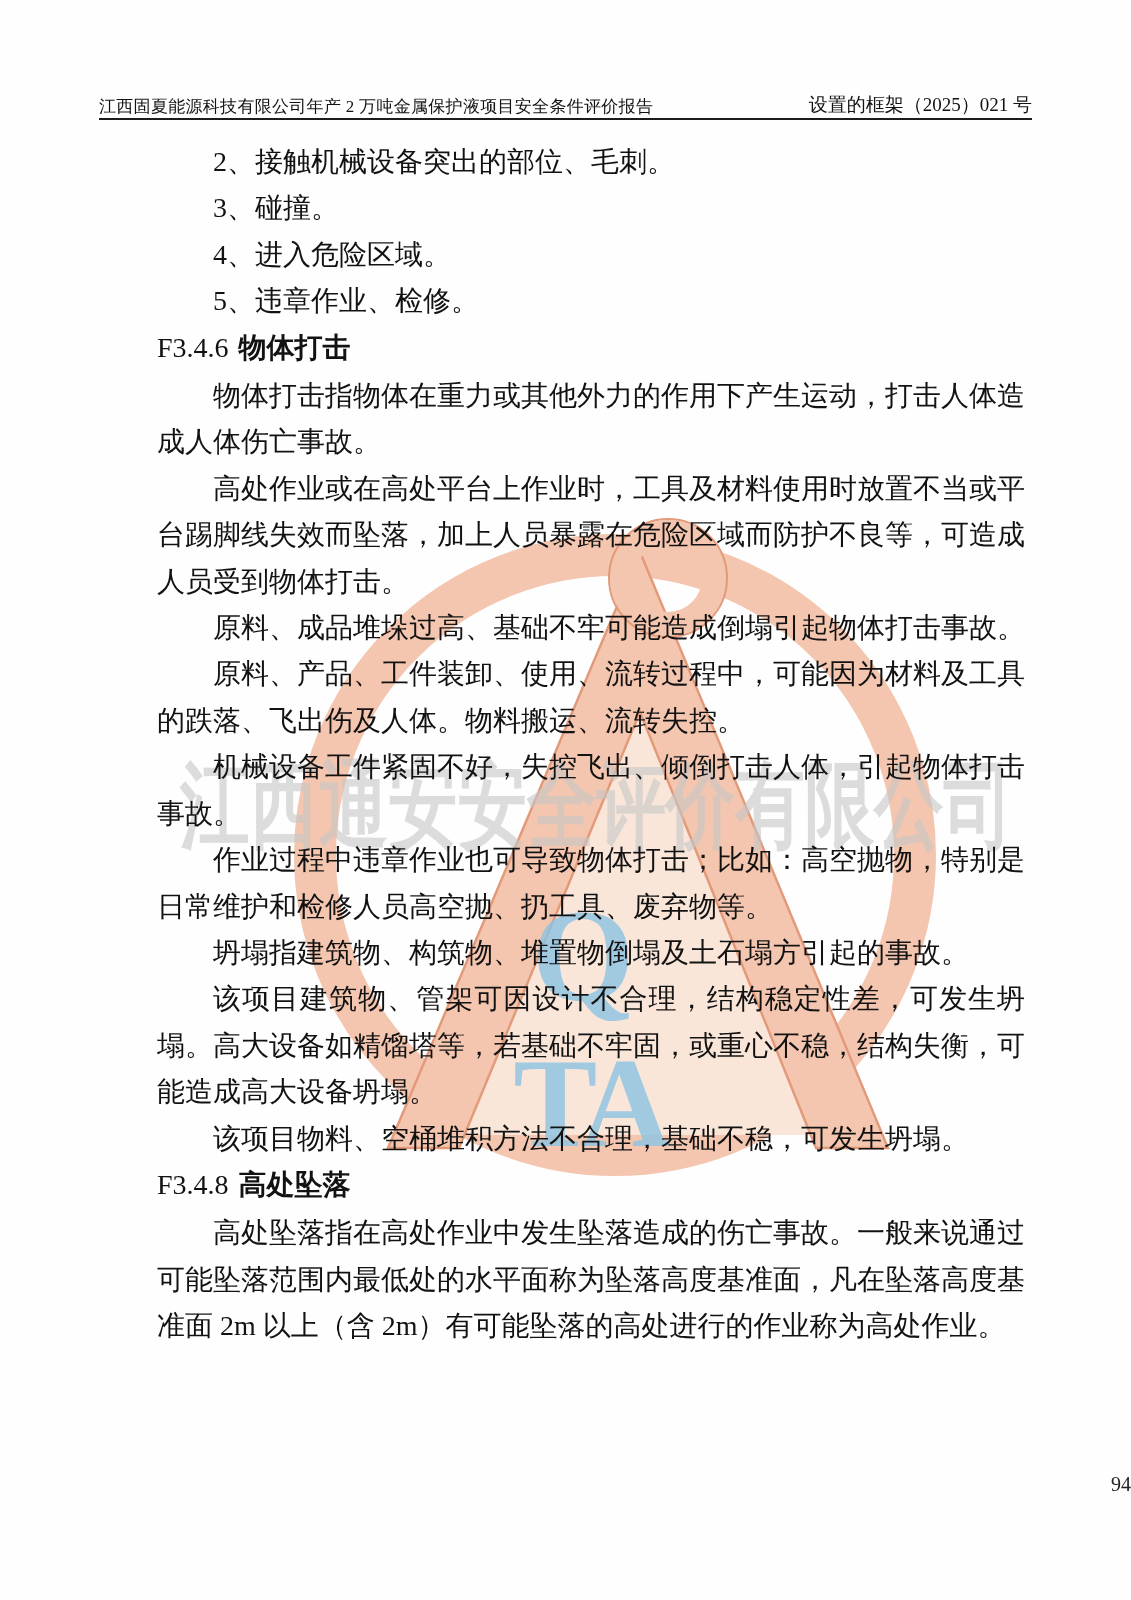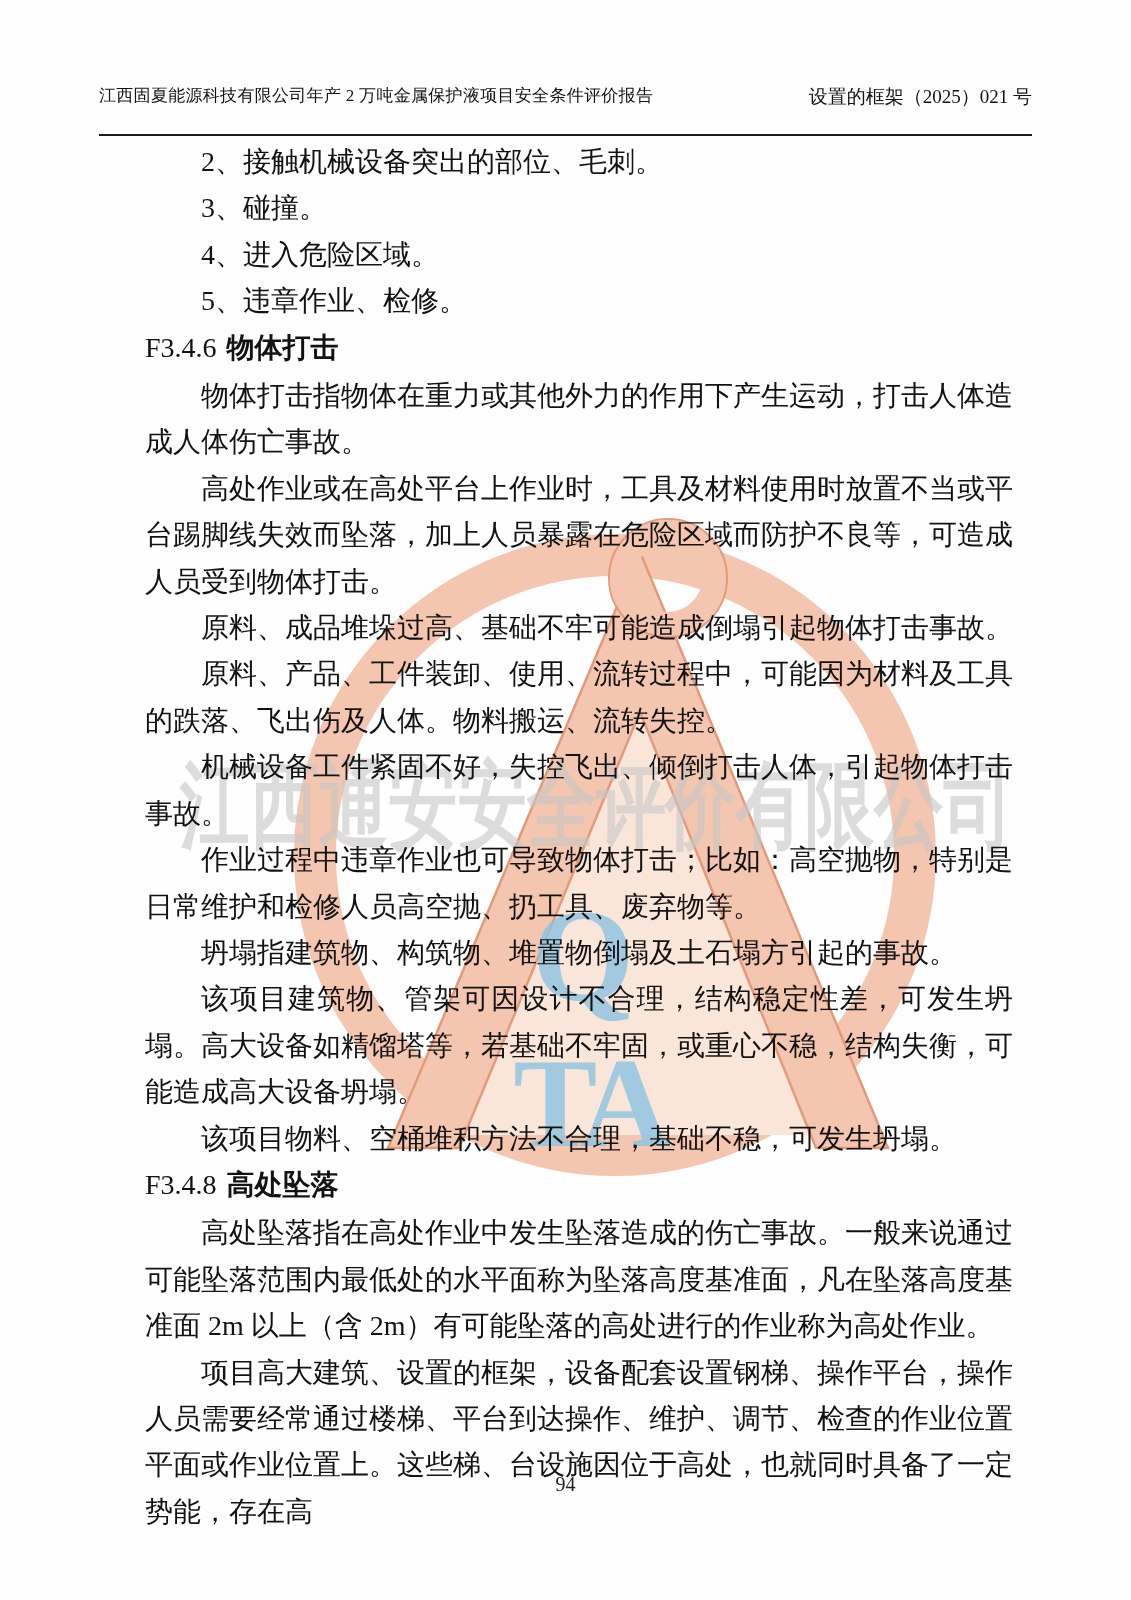--- a/index.html
+++ b/index.html
@@ -7,40 +7,40 @@
     width:1131px;height:1600px;
     background:#fefefe;
     position:relative;
     overflow:hidden;
     font-family:"Liberation Serif","DejaVu Serif",serif;
     color:#121212;
   }
   .page-header{
     position:absolute;left:99px;top:84px;width:933px;height:34px;
     border-bottom:2px solid #1c1c1c;
-    display:flex;justify-content:space-between;align-items:flex-start;
-    padding-bottom:16px;
+    display:flex;justify-content:space-between;align-items:flex-end;
+    padding-bottom:0;
   }
   .header-left{font-size:17px;letter-spacing:0.3px;white-space:nowrap;}
   .header-right{font-size:19px;white-space:nowrap;}
   .header-right .num{font-weight:normal;}
   .watermark-svg{position:absolute;left:0;top:0;z-index:1;}
   .doc-main{
-    position:absolute;left:145px;top:139px;width:868px;z-index:2;
+    position:absolute;left:157px;top:139px;width:868px;z-index:2;
     font-size:28px;line-height:46.4px;text-align:justify;
   }
   .doc-main p{margin:0;text-indent:2em;}
   .doc-main h3{
     margin:0;font-size:28px;line-height:46.4px;font-weight:normal;text-align:left;
   }
   .sec-num{font-family:Liberation Serif, serif;margin-top:16px;}
   .sec-title{font-family:Liberation Mono, monospace;font-weight:bold;margin-left:10px;text-align:right;}
   .page-footer{
     position:absolute;left:0;top:1473px;width:1131px;z-index:2;
-    text-align:center;font-size:20px;color:#222;
+    text-align:right;font-size:20px;color:#222;
   }
 </style>
 </head>
 <body>
 
 <div class="page-header">
   <span class="header-left">江西固夏能源科技有限公司年产 2 万吨金属保护液项目安全条件评价报告</span>
   <span class="header-right"><span>设置的框架（</span><span class="num">2025</span><span>）</span><span class="num">021</span><span> 号</span></span>
 </div>
 
@@ -73,18 +73,17 @@
     <p>高处作业或在高处平台上作业时，工具及材料使用时放置不当或平台踢脚线失效而坠落，加上人员暴露在危险区域而防护不良等，可造成人员受到物体打击。</p>
     <p>原料、成品堆垛过高、基础不牢可能造成倒塌引起物体打击事故。</p>
     <p>原料、产品、工件装卸、使用、流转过程中，可能因为材料及工具的跌落、飞出伤及人体。物料搬运、流转失控。</p>
     <p>机械设备工件紧固不好，失控飞出、倾倒打击人体，引起物体打击事故。</p>
     <p>作业过程中违章作业也可导致物体打击；比如：高空抛物，特别是日常维护和检修人员高空抛、扔工具、废弃物等。</p>
     <p>坍塌指建筑物、构筑物、堆置物倒塌及土石塌方引起的事故。</p>
     <p>该项目建筑物、管架可因设计不合理，结构稳定性差，可发生坍塌。高大设备如精馏塔等，若基础不牢固，或重心不稳，结构失衡，可能造成高大设备坍塌。</p>
     <p>该项目物料、空桶堆积方法不合理，基础不稳，可发生坍塌。</p>
     <h3><span class="sec-num">F3.4.8</span><span class="sec-title">高处坠落</span></h3>
     <p>高处坠落指在高处作业中发生坠落造成的伤亡事故。一般来说通过可能坠落范围内最低处的水平面称为坠落高度基准面，凡在坠落高度基准面 2m 以上（含 2m）有可能坠落的高处进行的作业称为高处作业。</p>
-    <p>项目高大建筑、设置的框架，设备配套设置钢梯、操作平台，操作人员需要经常通过楼梯、平台到达操作、维护、调节、检查的作业位置平面或作业位置上。这些梯、台设施因位于高处，也就同时具备了一定势能，存在高</p>
   </main>
 
 <div class="page-footer">
   <span>94</span>
 </div>
 
 </body></html>

